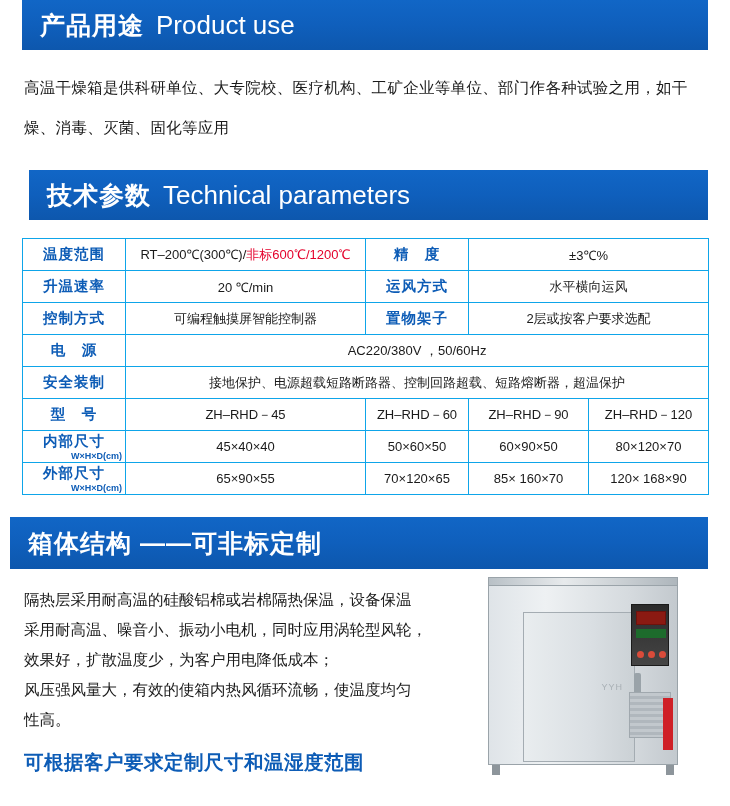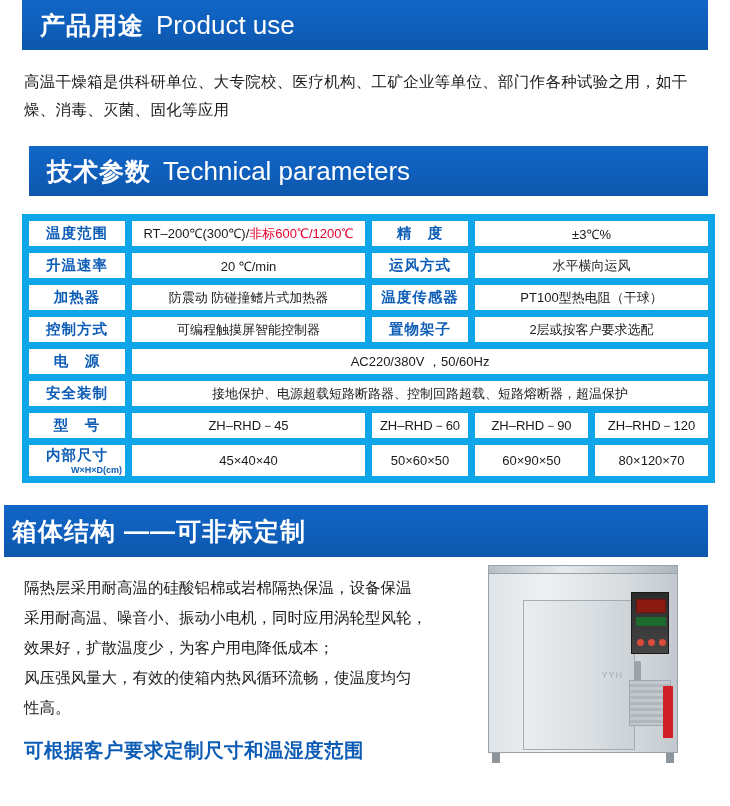--- a/index.html
+++ b/index.html
@@ -36,36 +36,36 @@
     font-size: 26px;
     margin-left: 12px;
     font-weight: normal;
     line-height: 1;
   }
 
   
   .intro {
     margin: 18px 24px 0 24px;
     font-size: 15.5px;
-    line-height: 28px;
+    line-height: 40px;
     color: #1a1a1a;
     letter-spacing: 0.3px;
   }
 
   
   .spec-wrap {
     margin: 18px 22px 0 22px;
   }
   table.spec {
     width: 686px;
     border-collapse: collapse;
     table-layout: fixed;
   }
   table.spec td {
-    border: 7px solid #0ea5e9;
+    border: 1px solid #0ea5e9;
     height: 32px;
     font-size: 13px;
     text-align: center;
     vertical-align: middle;
     color: #1a1a1a;
     padding: 1px 3px;
   }
   table.spec td.lbl {
     color: #0d5cb6;
     font-weight: bold;
@@ -78,26 +78,26 @@
     font-size: 9px;
     font-weight: bold;
     letter-spacing: 0;
     line-height: 10px;
     text-align: right;
   }
   .red { color: #e4002b; }
 
   
   .struct-bar {
-    margin: 22px 22px 0 4px;
+    margin: 22px 22px 0 10px;
     height: 52px;
     background: linear-gradient(to bottom, #1166c6 0%, #0f5fbc 50%, #0d57ad 100%);
     display: flex;
     align-items: center;
-    padding-left: 8px;
+    padding-left: 18px;
     color: #ffffff;
     font-size: 25px;
     font-weight: bold;
     letter-spacing: 1px;
   }
   .struct-body {
     margin: 16px 0 0 0;
     position: relative;
     height: 200px;
   }
@@ -255,26 +255,20 @@
         <td colspan="2">±3℃%</td>
       </tr>
 
       <tr>
         <td class="lbl">升温速率</td>
         <td colspan="2">20 ℃/min</td>
         <td class="lbl">运风方式</td>
         <td colspan="2">水平横向运风</td>
       </tr>
 
-      <tr>
-        <td class="lbl">加热器</td>
-        <td colspan="2">防震动 防碰撞鳍片式加热器</td>
-        <td class="lbl">温度传感器</td>
-        <td colspan="2">PT100型热电阻（干球）</td>
-      </tr>
 
       <tr>
         <td class="lbl">控制方式</td>
         <td colspan="2">可编程触摸屏智能控制器</td>
         <td class="lbl">置物架子</td>
         <td colspan="2">2层或按客户要求选配</td>
       </tr>
 
       <tr>
         <td class="lbl">电　源</td>
@@ -295,20 +289,27 @@
       </tr>
 
       <tr>
         <td class="lbl"><span>内部尺寸</span><span class="sub">W×H×D(cm)</span></td>
         <td colspan="2">45×40×40</td>
         <td>50×60×50</td>
         <td>60×90×50</td>
         <td>80×120×70</td>
       </tr>
 
+      <tr>
+        <td class="lbl"><span>外部尺寸</span><span class="sub">W×H×D(cm)</span></td>
+        <td colspan="2">65×90×55</td>
+        <td>70×120×65</td>
+        <td>85× 160×70</td>
+        <td>120× 168×90</td>
+      </tr>
     </tbody>
       </table>
   </div>
 
   <div class="struct-bar">箱体结构 ——可非标定制</div>
 
   <div class="struct-body">
     <div class="struct-text">
       <div>隔热层采用耐高温的硅酸铝棉或岩棉隔热保温，设备保温</div>
       <div>采用耐高温、噪音小、振动小电机，同时应用涡轮型风轮，</div>

